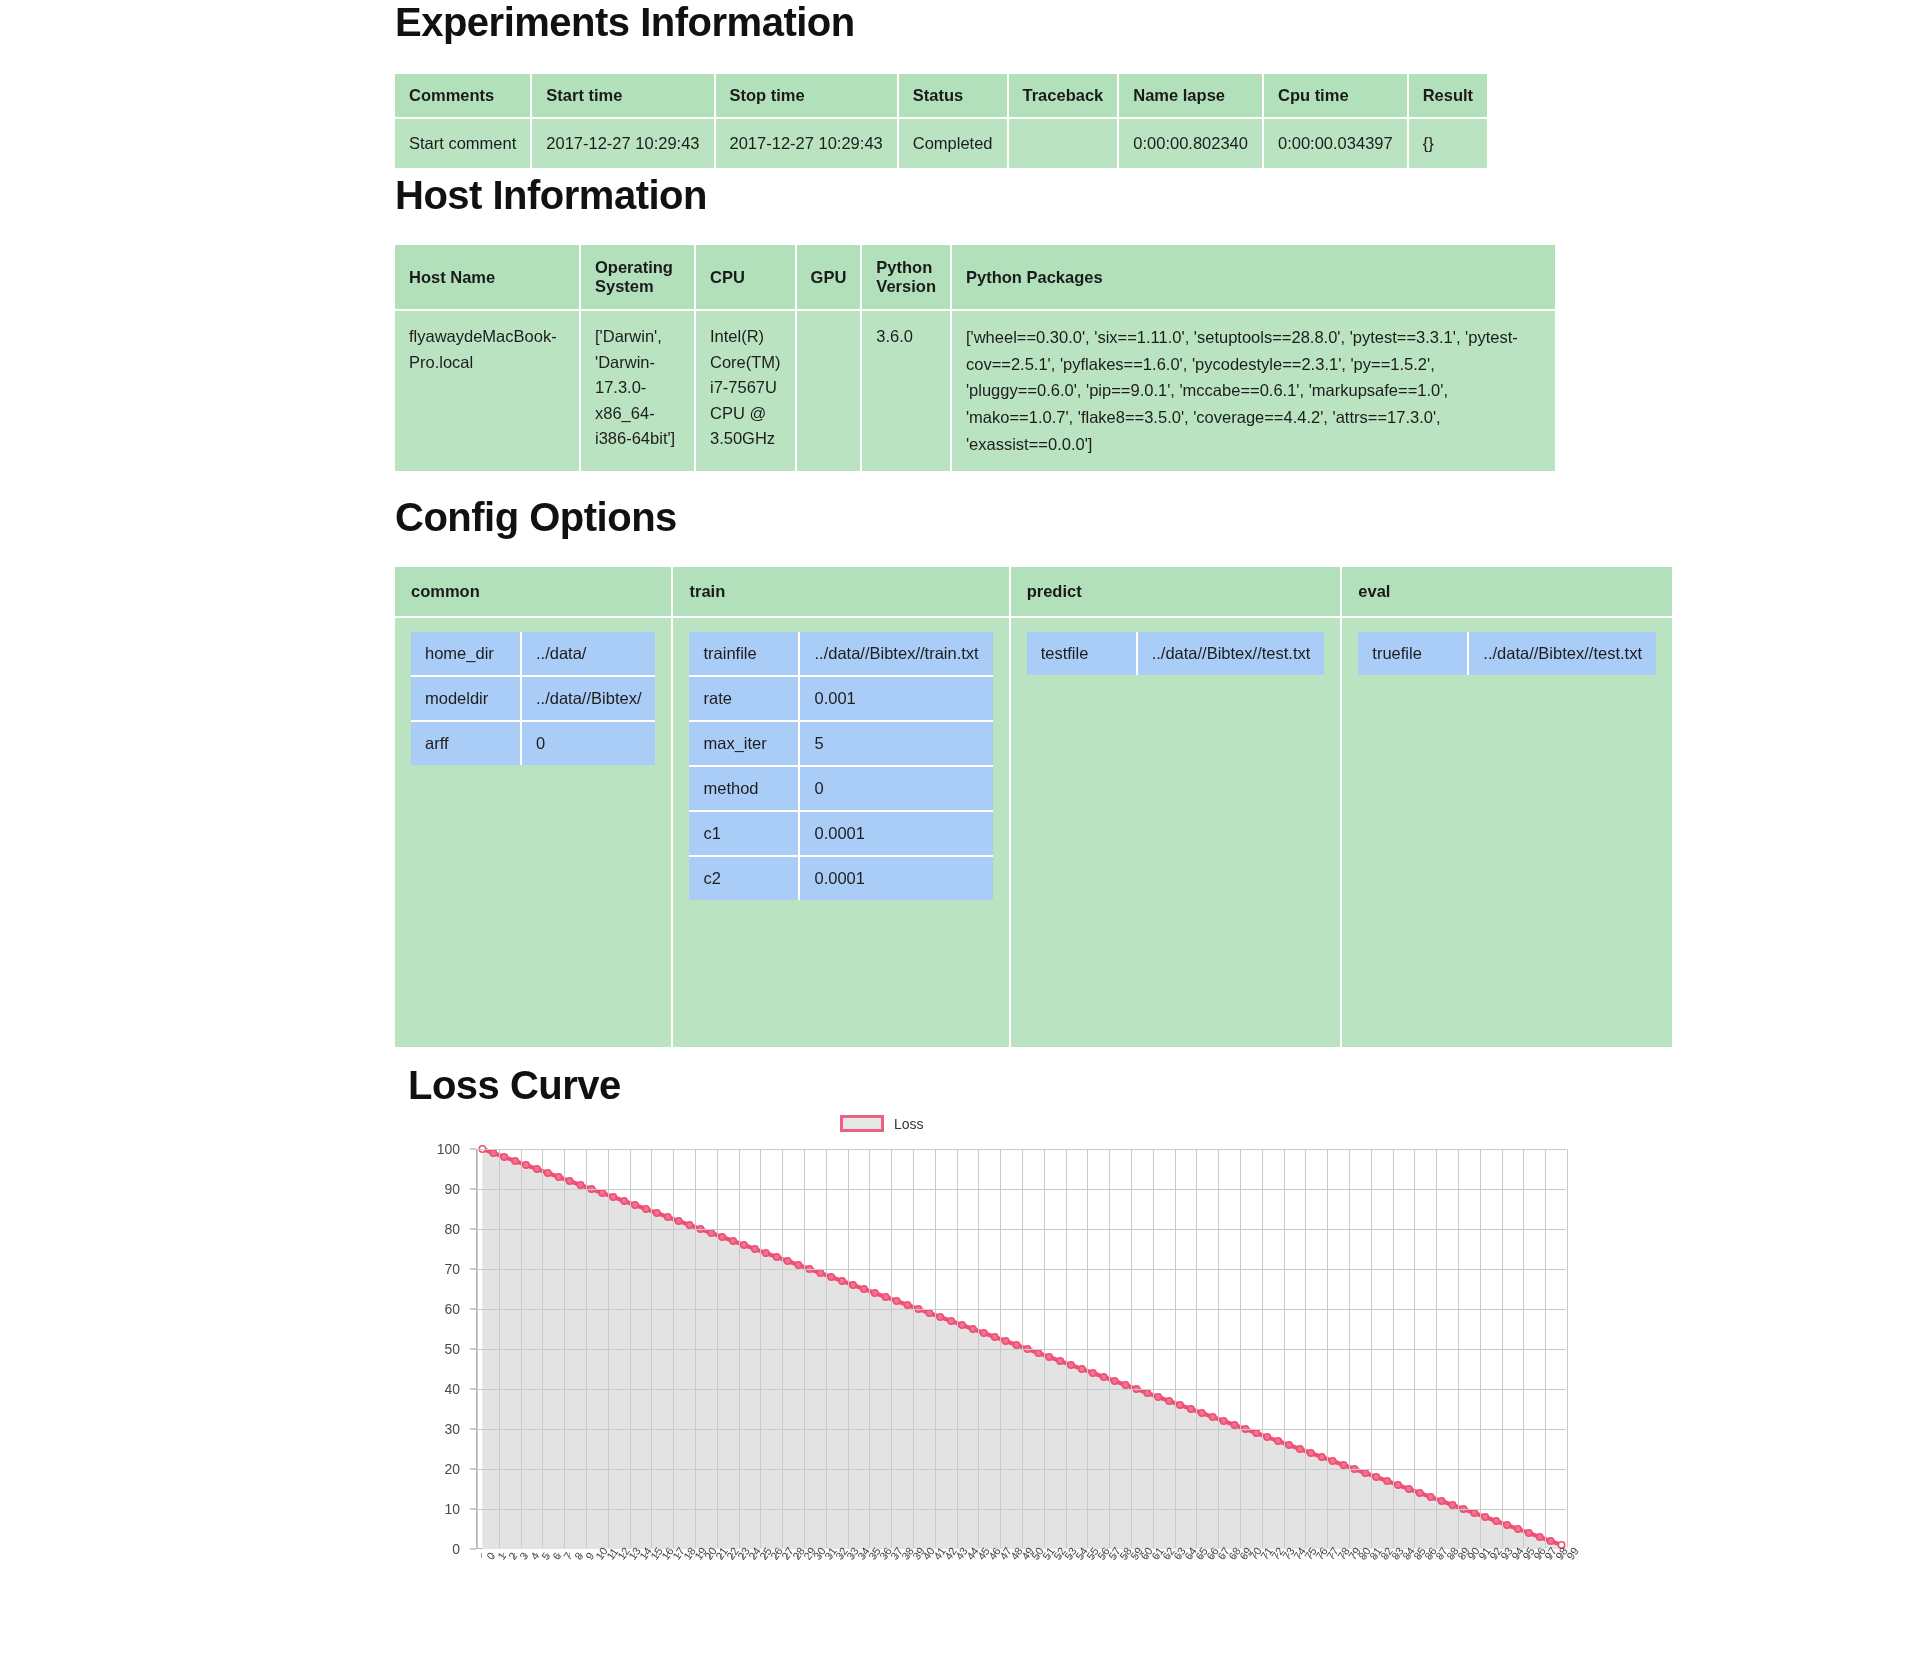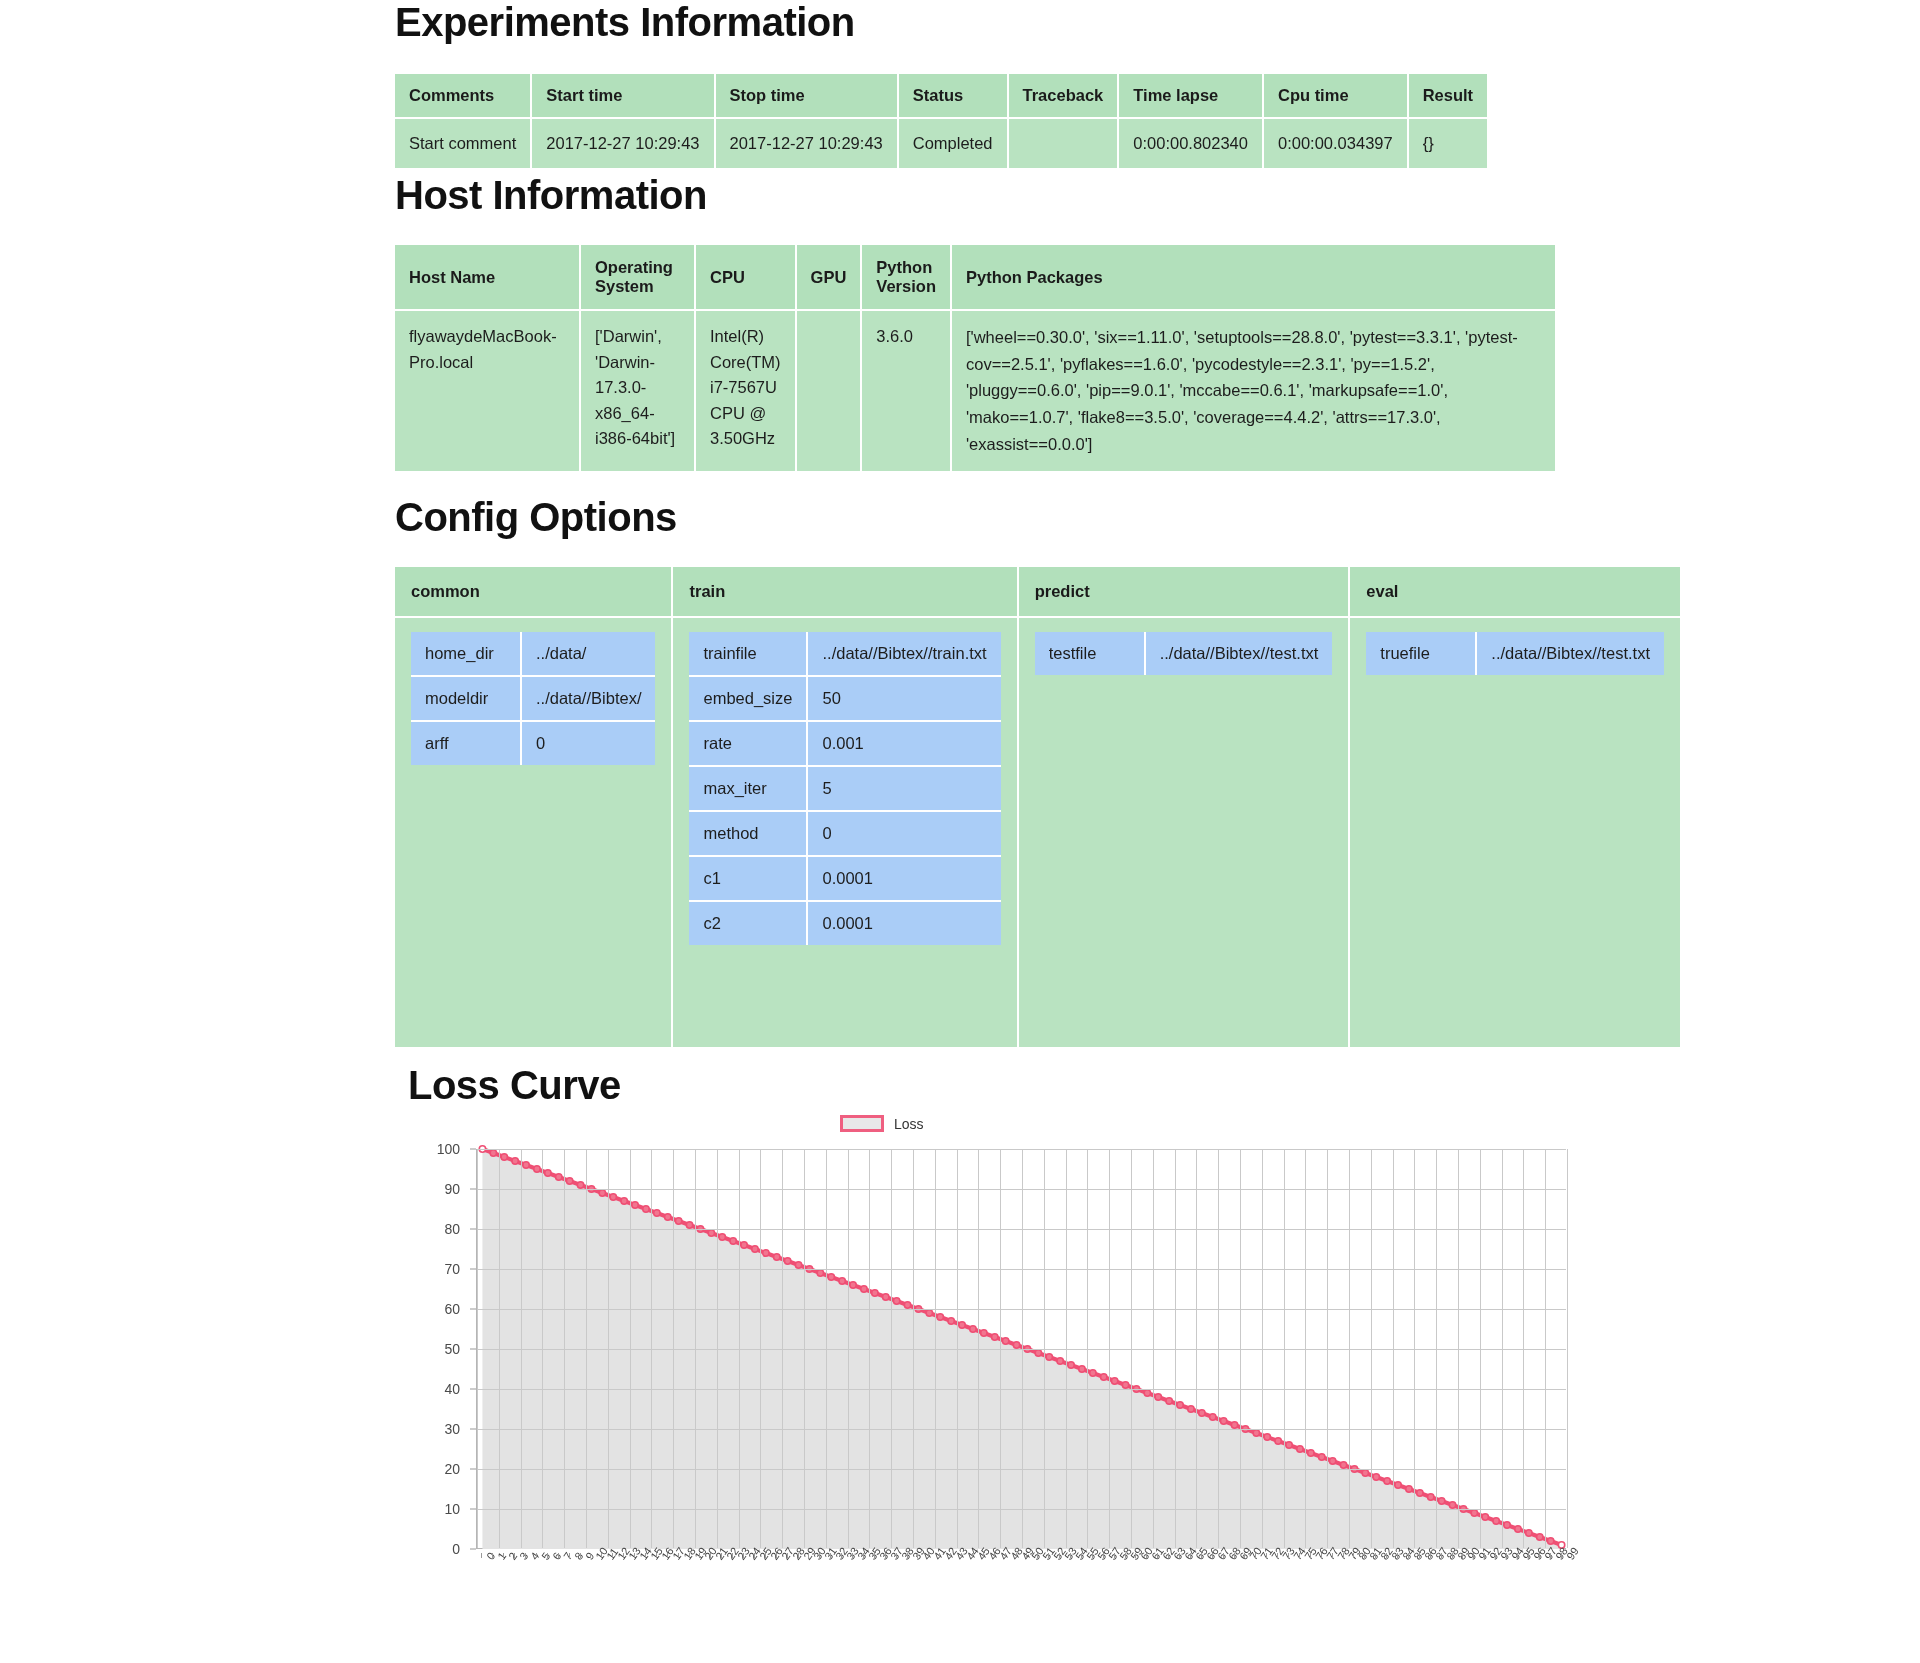--- a/index.html
+++ b/index.html
@@ -180,21 +180,21 @@
   <section id="experiments-wrap">
     <h2 class="section-title">Experiments Information</h2>
     <table class="green" id="tbl-experiments">
       <thead>
         <tr>
           <th>Comments</th>
           <th>Start time</th>
           <th>Stop time</th>
           <th>Status</th>
           <th>Traceback</th>
-          <th>Time lapse</th>
+          <th>Name lapse</th>
           <th>Cpu time</th>
           <th>Result</th>
         </tr>
       </thead>
       <tbody>
         <tr>
           <td>Start comment</td>
           <td>2017-12-27 10:29:43</td>
           <td>2017-12-27 10:29:43</td>
           <td>Completed</td>
@@ -263,24 +263,20 @@
                   </tr>
                 </tbody>
               </table>
           </td>
           <td>
             <table class="kv">
                 <tbody>
                   <tr>
                     <td class="k">trainfile</td>
                     <td class="v">../data//Bibtex//train.txt</td>
-                  </tr>
-                  <tr>
-                    <td class="k">embed_size</td>
-                    <td class="v">50</td>
                   </tr>
                   <tr>
                     <td class="k">rate</td>
                     <td class="v">0.001</td>
                   </tr>
                   <tr>
                     <td class="k">max_iter</td>
                     <td class="v">5</td>
                   </tr>
                   <tr>

